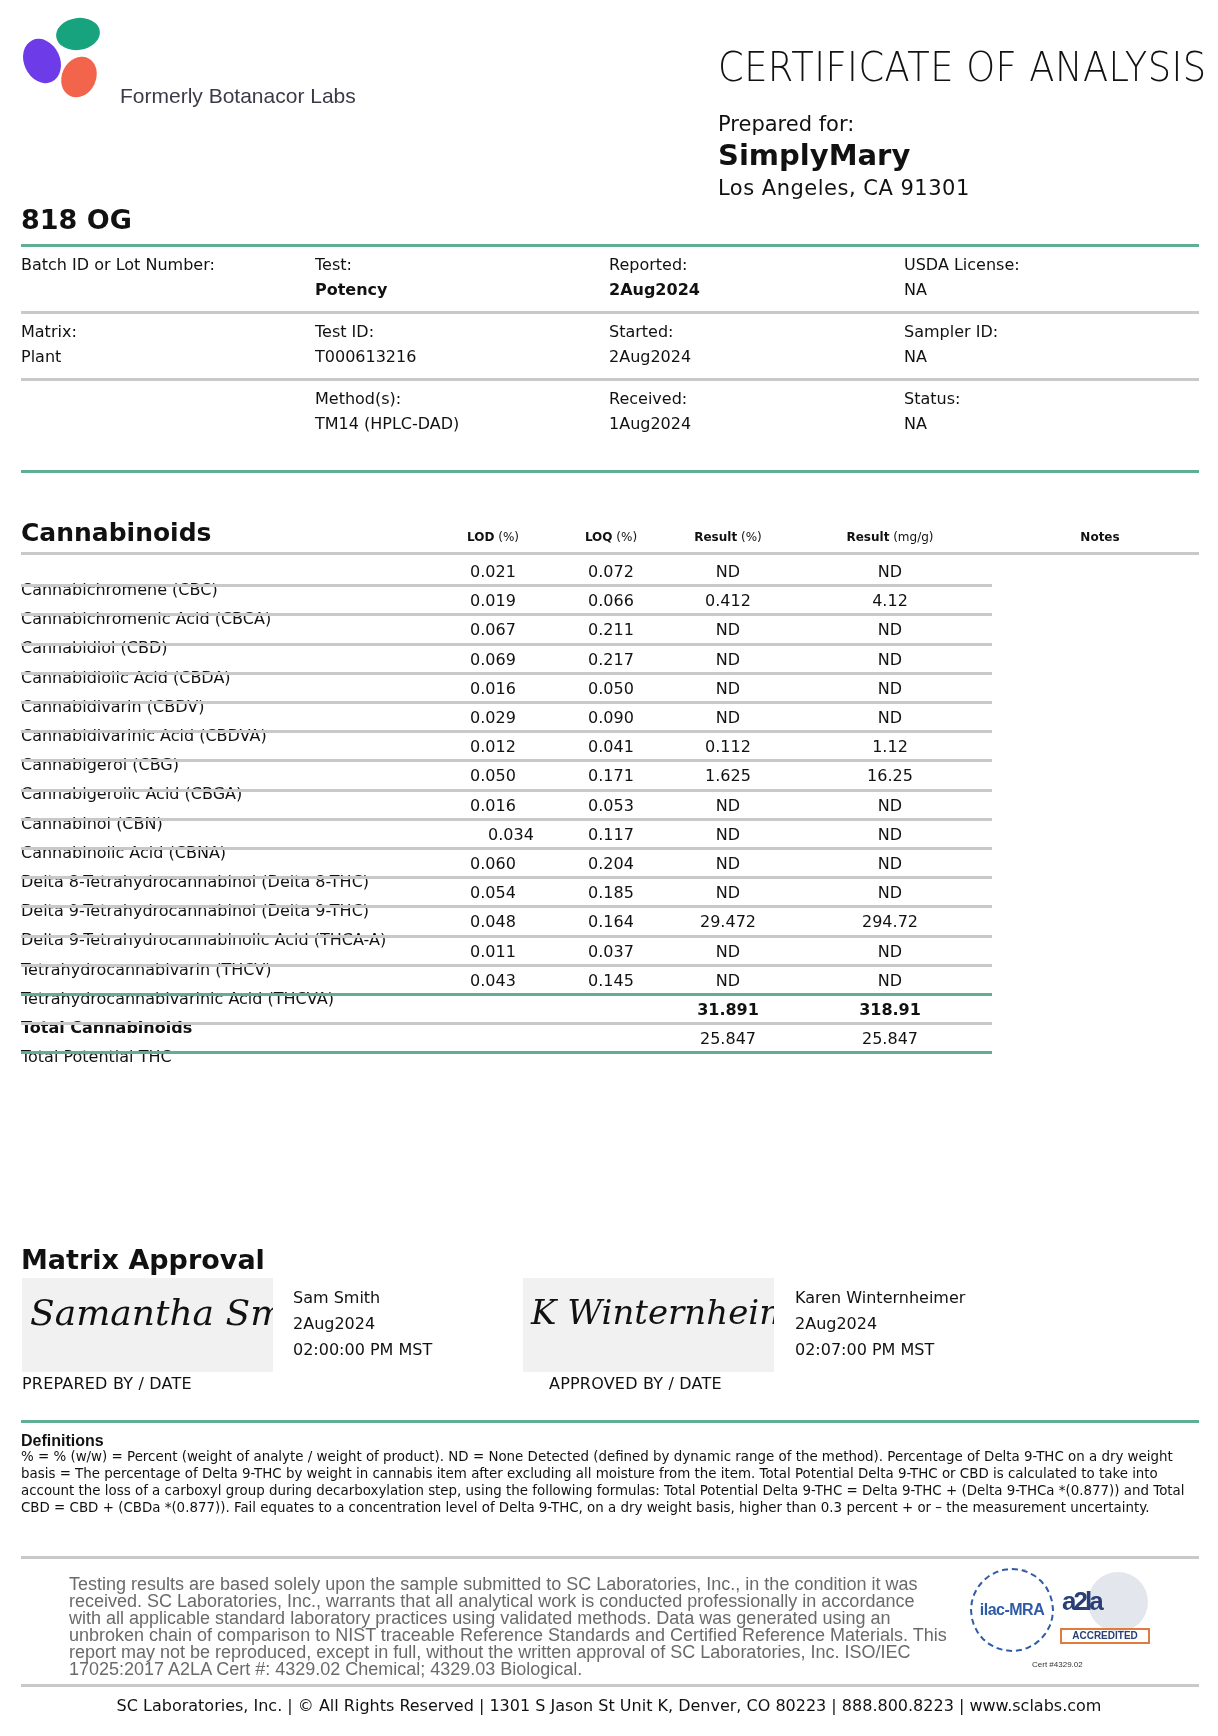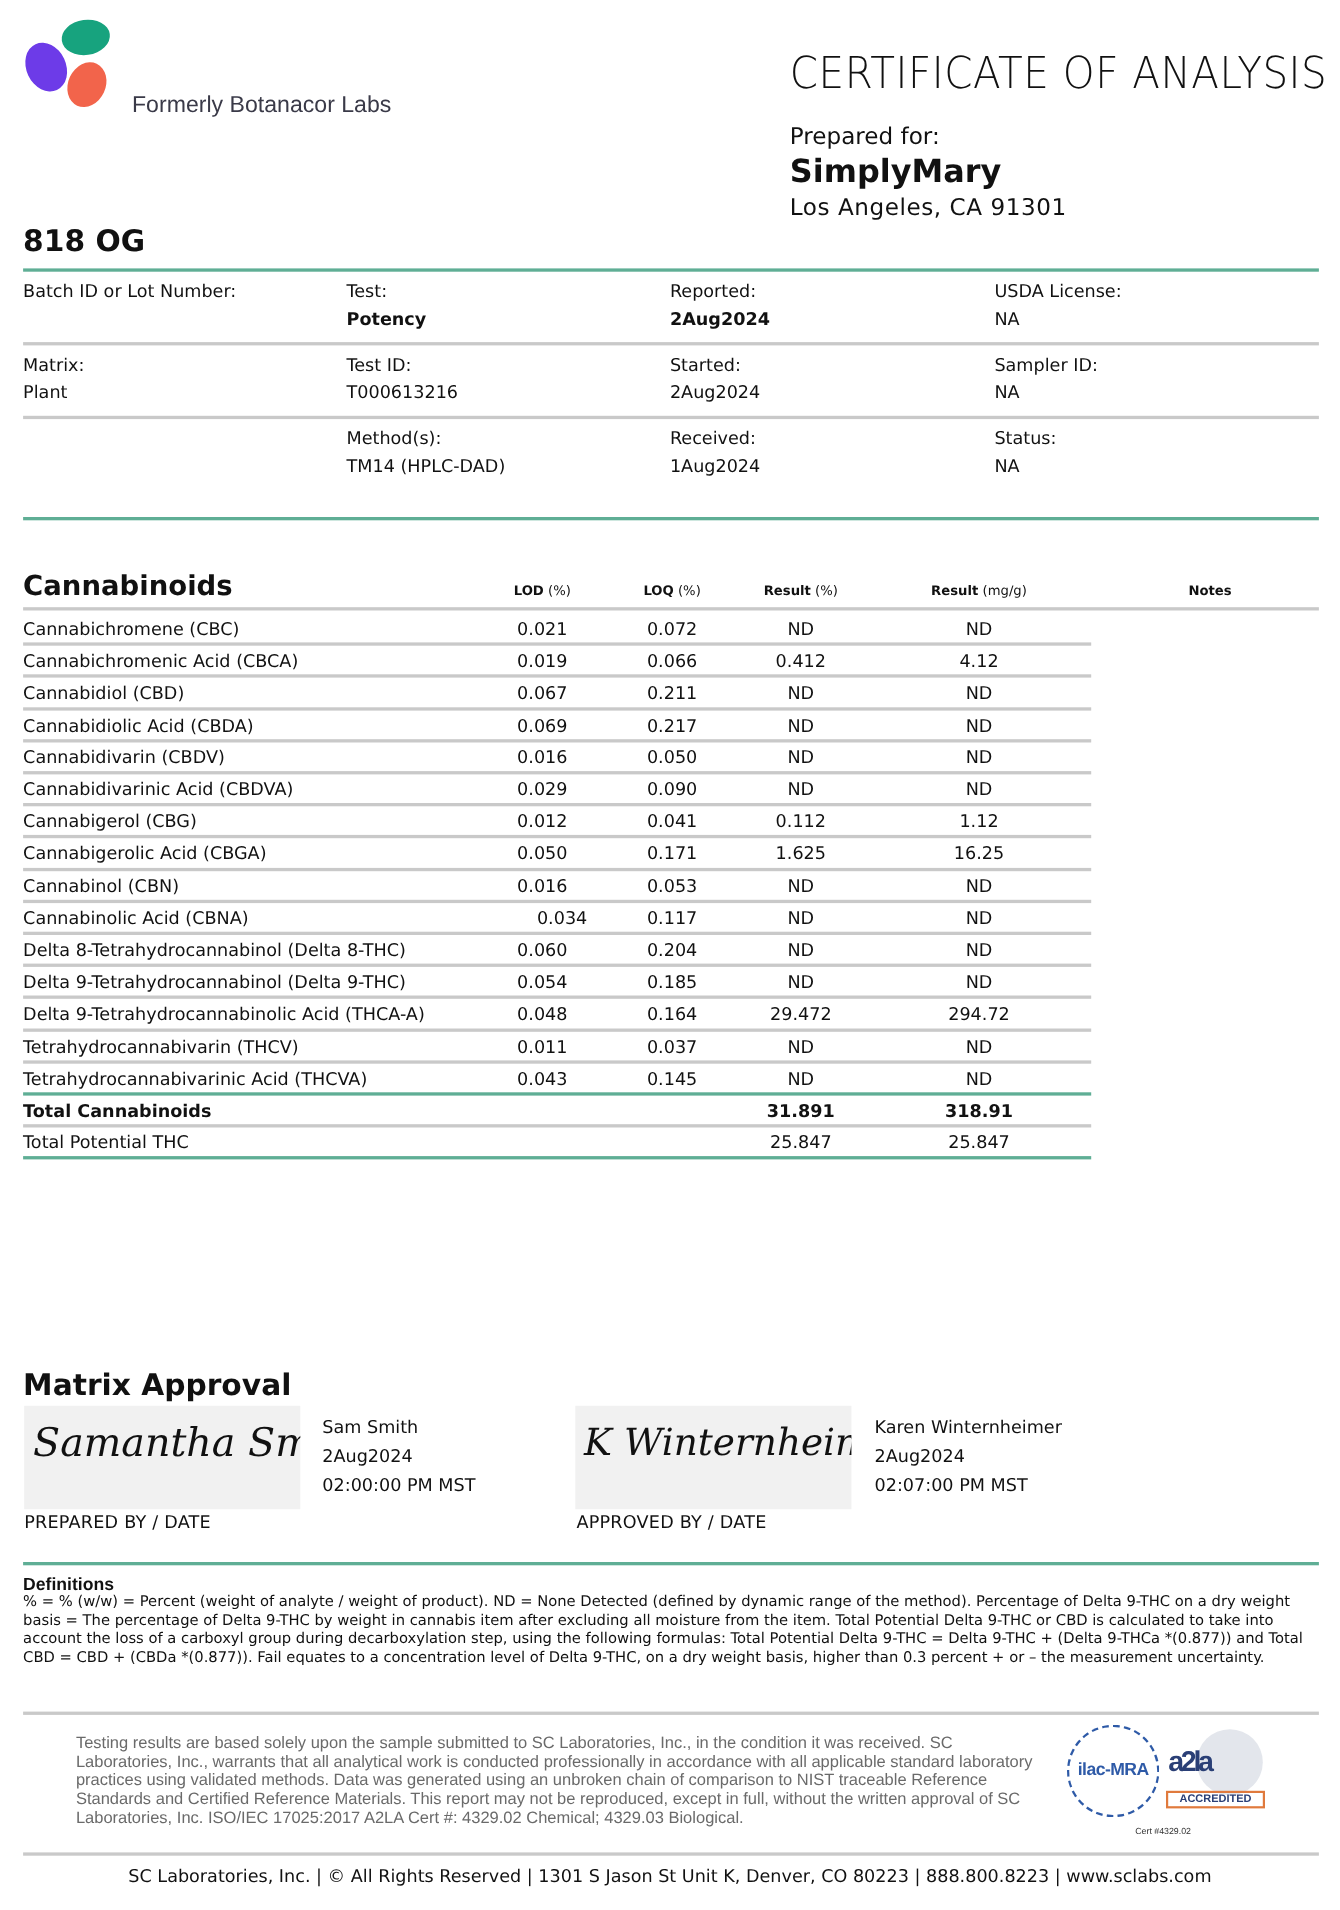--- a/index.html
+++ b/index.html
@@ -33,37 +33,37 @@
     
     .info-label, .info-value { position: absolute; font-size: 16px; color: #111; white-space: nowrap; }
     .info-value.bold { font-weight: bold; }
 
     
     #section-title { left: 21px; top: 518px; font-size: 25px; font-weight: bold; }
     .col-head { position: absolute; top: 530px; font-size: 12px; white-space: nowrap; text-align: center; }
     .col-head b { font-weight: bold; }
     .row { position: absolute; left: 21px; height: 29px; width: 976px; }
     .row .cell { position: absolute; top: 6px; font-size: 16px; white-space: nowrap; }
-    .row .name { left: 0; }
+    .row .name { left: 0; margin-top: 18px; }
     .row .num { text-align: center; width: 110px; }
     .row.bold .cell { font-weight: bold; }
 
     
     #approval-title { left: 21px; top: 1244px; font-size: 27px; font-weight: bold; }
     .sig-box { position: absolute; background: #f1f1f1; overflow: hidden; }
     .sig-text { position: absolute; left: 8px; top: 14px; font-family: "DejaVu Serif", serif; font-style: italic; font-size: 36px; color: #111; white-space: nowrap; }
     .sig-meta { position: absolute; font-size: 16px; line-height: 26px; white-space: nowrap; }
     .sig-caption { position: absolute; font-size: 16px; white-space: nowrap; letter-spacing: 0.2px; }
 
     
     #defs-title { left: 21px; top: 1432px; font-family: "Liberation Sans", sans-serif; font-size: 16px; font-weight: bold; }
     #defs-body { left: 21px; top: 1448px; width: 1185px; font-size: 13.4px; line-height: 17px; color: #111; }
 
     
-    #disclaimer { left: 69px; top: 1576px; width: 880px; font-family: "Liberation Sans", sans-serif; font-size: 15px; line-height: 17px; color: #6a6a6a; }
+    #disclaimer { left: 69px; top: 1576px; width: 880px; font-family: "Liberation Sans", sans-serif; font-size: 18px; line-height: 17px; color: #6a6a6a; }
 
     
     #ilac-logo { left: 970px; top: 1568px; width: 84px; height: 84px; border-radius: 50%; border: 2px dashed #2e5aa7; display: flex; align-items: center; justify-content: center; }
     #ilac-logo span { font-family: "Liberation Sans", sans-serif; font-weight: bold; color: #2e5aa7; font-size: 16px; letter-spacing: -0.5px; }
     #a2la-logo { left: 1058px; top: 1572px; width: 100px; height: 80px; }
     #a2la-globe { position: absolute; left: 30px; top: 0px; width: 60px; height: 60px; border-radius: 50%; background: #e3e6ec; }
     #a2la-mark { position: absolute; left: 4px; top: 14px; font-family: "Liberation Sans", sans-serif; font-weight: 900; font-size: 26px; color: #2a3f76; letter-spacing: -3px; }
     #a2la-acc { position: absolute; left: 2px; top: 56px; width: 90px; height: 16px; border: 2px solid #e07a3d; font-family: "Liberation Sans", sans-serif; font-size: 10px; font-weight: bold; color: #2a3f76; text-align: center; line-height: 12px; }
     #cert-no { left: 1032px; top: 1660px; font-family: "Liberation Sans", sans-serif; font-size: 8px; color: #333; }
 
@@ -271,21 +271,21 @@
 <div class="sig-caption" style="left:22px; top:1374px;">PREPARED BY / DATE</div>
 
 <div class="sig-box" style="left:523px; top:1278px; width:251px; height:94px;">
   <div class="sig-text" style="font-size:34px;">K Winternheimer</div>
 </div>
 <div class="sig-meta" style="left:795px; top:1285px;">
   <div>Karen Winternheimer</div>
   <div>2Aug2024</div>
   <div>02:07:00 PM MST</div>
 </div>
-<div class="sig-caption" style="left:524px; top:1374px;text-align:right;">APPROVED BY / DATE</div>
+<div class="sig-caption" style="left:549px; top:1374px;text-align:right;">APPROVED BY / DATE</div>
 
 <div class="line-teal" style="left:21px; top:1420px; width:1178px;"></div>
 
 <div id="defs-title" class="abs">Definitions</div>
 <div id="defs-body" class="abs">% = % (w/w) = Percent (weight of analyte / weight of product). ND = None Detected (defined by dynamic range of the method). Percentage of Delta 9-THC on a dry weight basis = The percentage of Delta 9-THC by weight in cannabis item after excluding all moisture from the item. Total Potential Delta 9-THC or CBD is calculated to take into account the loss of a carboxyl group during decarboxylation step, using the following formulas: Total Potential Delta 9-THC = Delta 9-THC + (Delta 9-THCa *(0.877)) and Total CBD = CBD + (CBDa *(0.877)). Fail equates to a concentration level of Delta 9-THC, on a dry weight basis, higher than 0.3 percent + or – the measurement uncertainty.</div>
 
 <div class="line-gray" style="left:21px; top:1556px; width:1178px;"></div>
 
 <div id="disclaimer" class="abs">Testing results are based solely upon the sample submitted to SC Laboratories, Inc., in the condition it was received. SC Laboratories, Inc., warrants that all analytical work is conducted professionally in accordance with all applicable standard laboratory practices using validated methods. Data was generated using an unbroken chain of comparison to NIST traceable Reference Standards and Certified Reference Materials. This report may not be reproduced, except in full, without the written approval of SC Laboratories, Inc. ISO/IEC 17025:2017 A2LA Cert #: 4329.02 Chemical; 4329.03 Biological.</div>
 

